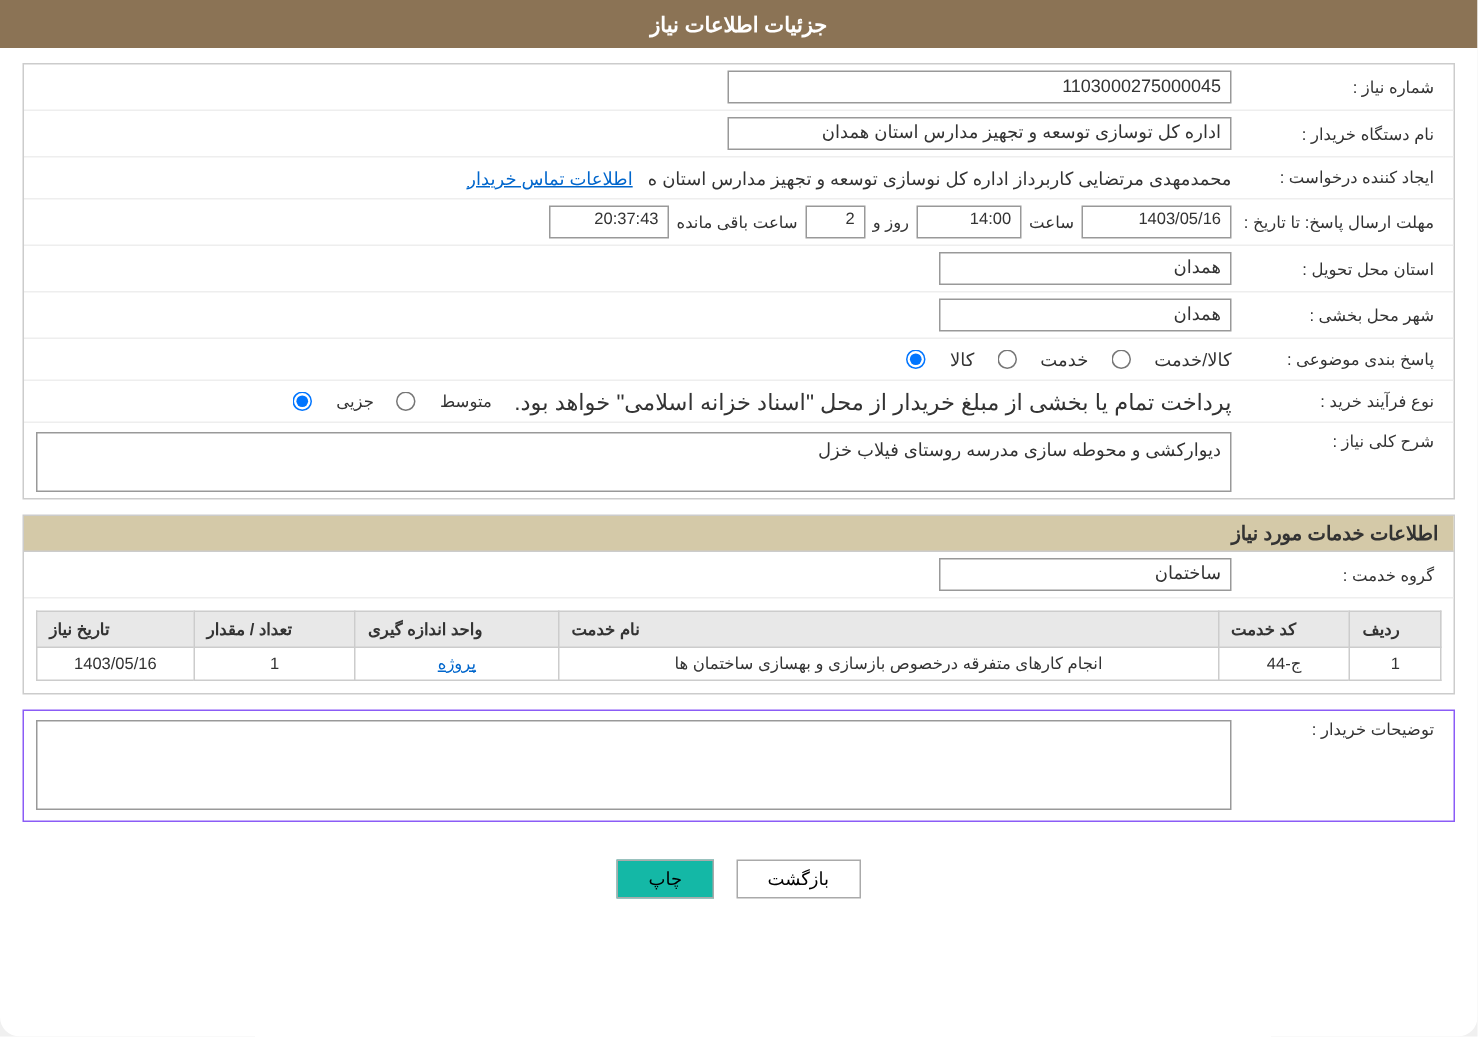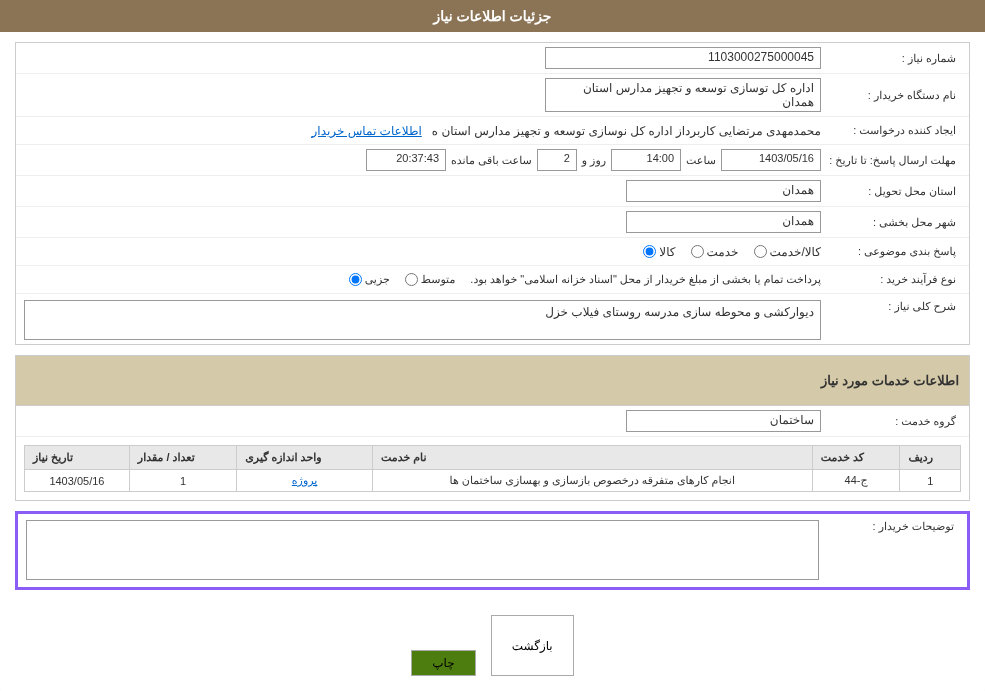--- a/index.html
+++ b/index.html
@@ -28,21 +28,21 @@
     .main-content {
       padding: 10px 15px;
     }
     .section-box {
       border: 1px solid #ccc;
       margin-bottom: 10px;
       background: #fff;
     }
     .section-header {
       background: #d4c9a8;
-      padding: 17px 10px;
+      padding: 4px 10px;
       font-weight: bold;
       font-size: 13px;
       border-bottom: 1px solid #ccc;
       text-align: right;
     }
     .info-row {
       display: flex;
       align-items: center;
       padding: 4px 8px;
       border-bottom: 1px solid #eee;
@@ -64,21 +64,21 @@
       text-align: right;
     }
     .input-box {
       border: 1px solid #999;
       background: #fff;
       padding: 2px 6px;
       min-height: 22px;
       display: inline-block;
     }
     .input-box-wide {
-      width: 276px;
+      width: 336px;
     }
     .input-box-medium {
       width: 195px;
     }
     .input-box-small {
       width: 100px;
     }
     .deadline-row {
       display: flex;
       align-items: center;
@@ -93,34 +93,34 @@
     }
     .radio-group {
       display: flex;
       align-items: center;
       gap: 15px;
       direction: rtl;
     }
     .radio-item {
       display: flex;
       align-items: center;
-      gap: 3px;
+      gap: 16px;
     }
     .radio-item input[type="radio"] {
       margin: 0;
     }
     .process-row {
       display: flex;
       align-items: center;
       gap: 15px;
       font-size: 11px;
     }
     .process-description {
       color: #333;
-      font-size: 11px;
+      font-size: 15px;
     }
     .textarea-box {
       border: 1px solid #999;
       background: #fff;
       width: 100%;
       min-height: 60px;
       padding: 4px;
       resize: none;
       font-family: Tahoma, Arial, sans-serif;
       font-size: 11px;
@@ -154,23 +154,22 @@
     }
     .btn {
       padding: 5px 20px;
       border: 1px solid #999;
       background: #f0f0f0;
       cursor: pointer;
       font-family: Tahoma, Arial, sans-serif;
       font-size: 12px;
     }
     .btn-print {
-      background: #4d7c0f;
+      background: #14b8a6;
       border: 1px solid #aaa;
-      margin-top: 35px;
     }
     .btn-back {
       background: #fff;
       border: 1px solid #aaa;
     }
   </style>
 </head>
 <body>
 
 <div class="page-wrapper">
@@ -310,21 +309,21 @@
               <td>انجام کارهای متفرقه درخصوص بازسازی و بهسازی ساختمان ها</td>
               <td style="color:#0066cc; text-decoration:underline; cursor:pointer;">پروژه</td>
               <td>1</td>
               <td>1403/05/16</td>
             </tr>
           </tbody>
         </table>
       </div>
     </div>
 
-    <div class="info-row" style="border:3px solid #8b5cf6; align-items:flex-start; padding-top:6px; margin-bottom:10px;">
+    <div class="info-row" style="border:1px solid #8b5cf6; align-items:flex-start; padding-top:6px; margin-bottom:10px;">
       <div class="label-cell">توضیحات خریدار :</div>
       <div class="value-cell">
         <textarea class="textarea-box" style=""></textarea>
       </div>
     </div>
 
     <div class="btn-row">
       <button class="btn btn-back">بازگشت</button>
       <button class="btn btn-print">چاپ</button>
     </div>

